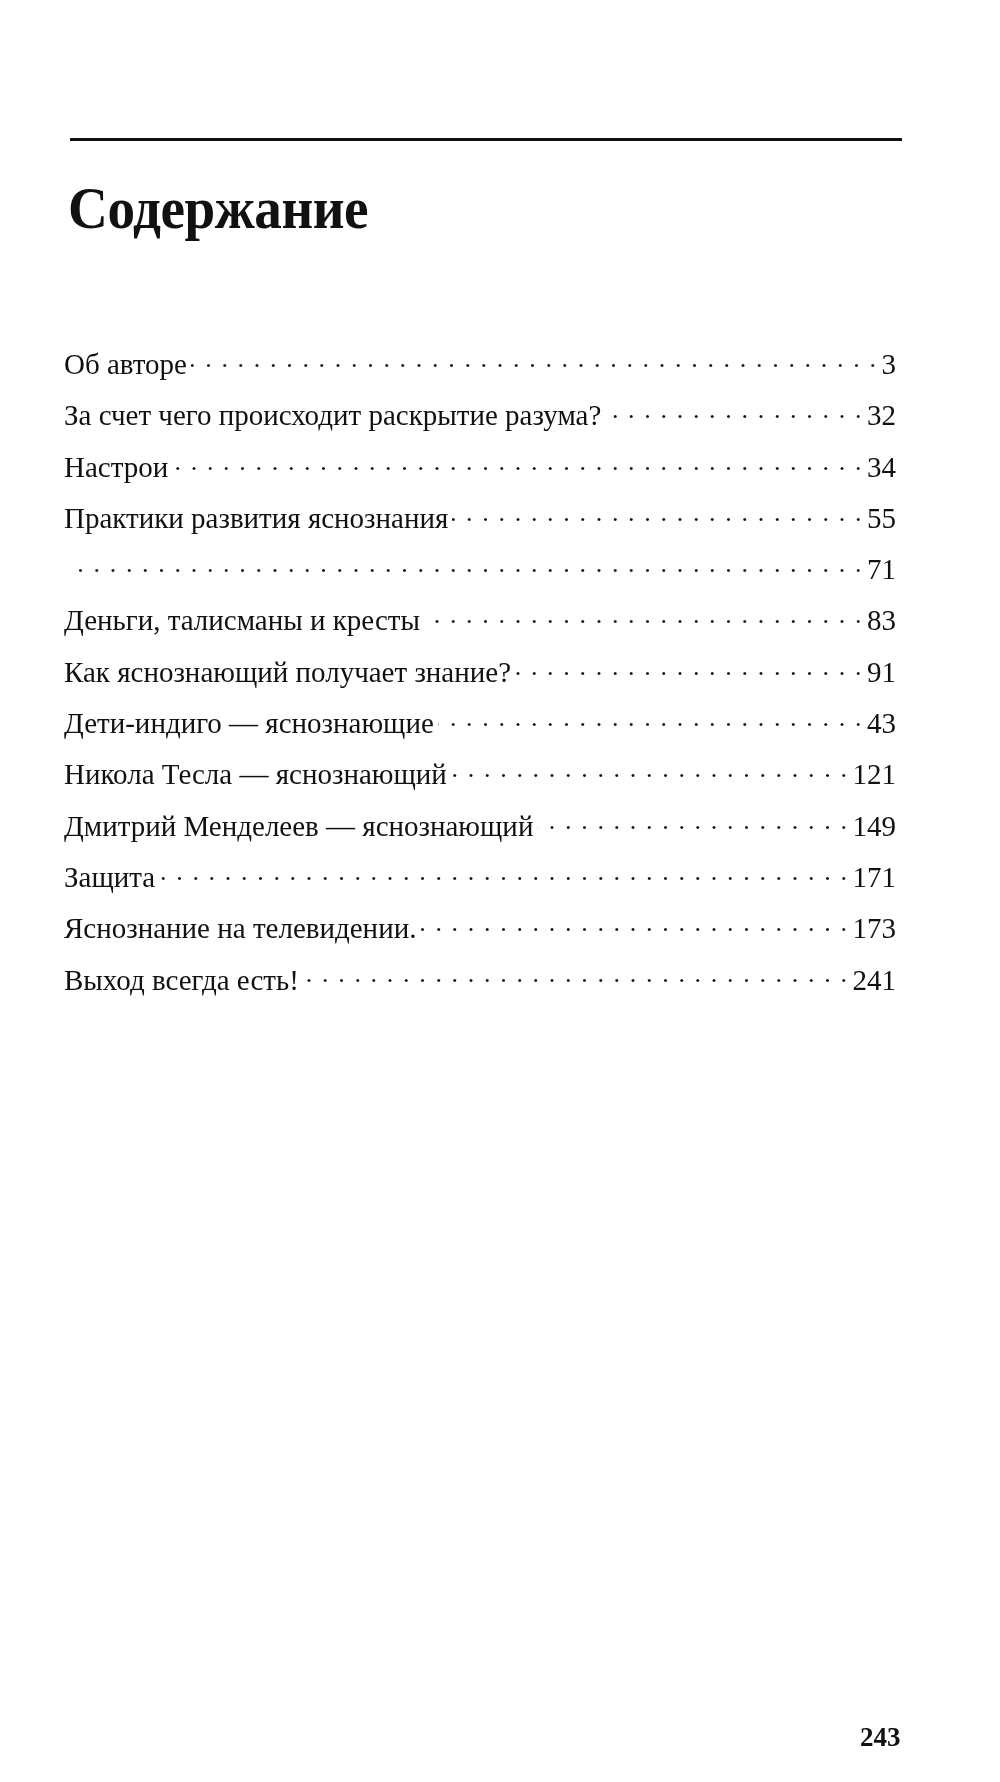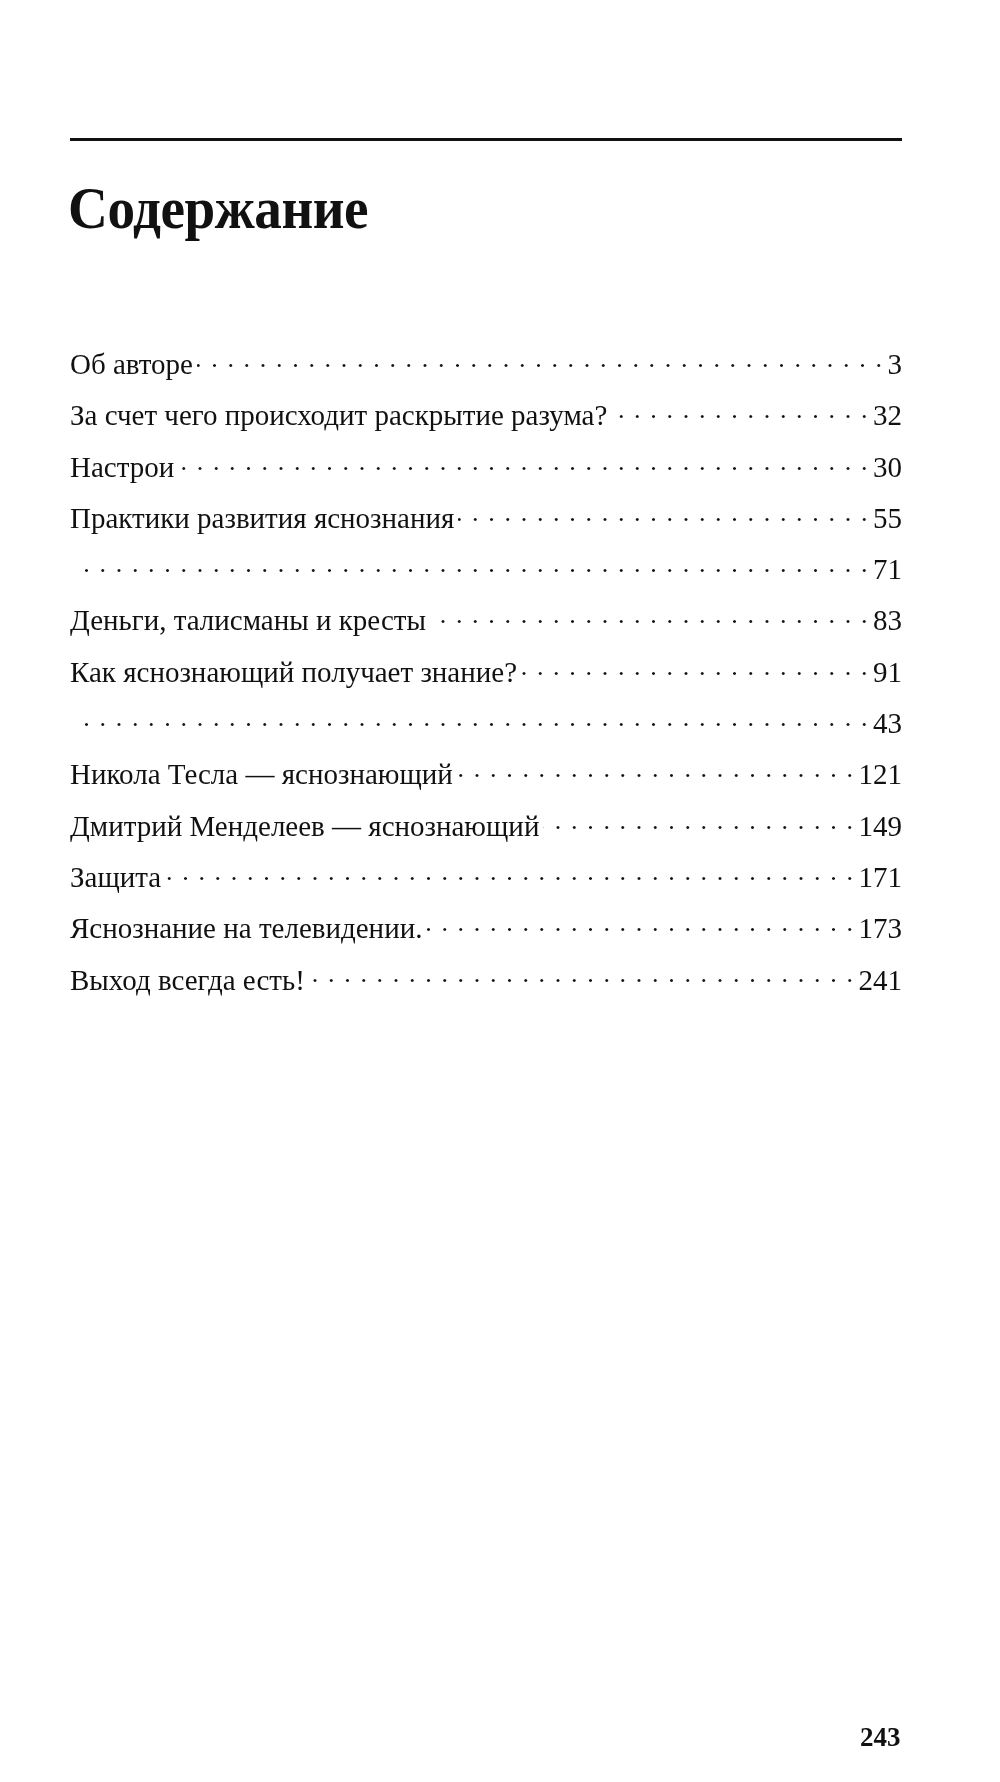--- a/index.html
+++ b/index.html
@@ -29,21 +29,21 @@
     top: 178px;
     font-size: 60px;
     font-weight: bold;
     letter-spacing: -0.5px;
     line-height: 1;
     transform: scaleX(0.92);
     transform-origin: left center;
   }
   .toc {
     position: absolute;
-    left: 70px;
+    left: 64px;
     top: 345px;
     width: 832px;
     margin: 0;
     padding: 0;
     list-style: none;
   }
   .toc-row {
     display: flex;
     align-items: baseline;
     height: 51.3px;
@@ -99,21 +99,21 @@
     <span class="toc-page">3</span>
   </li>
   <li class="toc-row">
     <span class="toc-label">За счет чего происходит раскрытие разума?</span>
     <span class="toc-dots"></span>
     <span class="toc-page">32</span>
   </li>
   <li class="toc-row">
     <span class="toc-label">Настрои</span>
     <span class="toc-dots"></span>
-    <span class="toc-page">30</span>
+    <span class="toc-page">34</span>
   </li>
   <li class="toc-row">
     <span class="toc-label">Практики развития яснознания</span>
     <span class="toc-dots"></span>
     <span class="toc-page">55</span>
   </li>
   <li class="toc-row">
     <span class="toc-dots"></span>
     <span class="toc-page">71</span>
   </li>
@@ -121,20 +121,21 @@
     <span class="toc-label">Деньги, талисманы и кресты</span>
     <span class="toc-dots"></span>
     <span class="toc-page">83</span>
   </li>
   <li class="toc-row">
     <span class="toc-label">Как яснознающий получает знание?</span>
     <span class="toc-dots"></span>
     <span class="toc-page">91</span>
   </li>
   <li class="toc-row">
+    <span class="toc-label">Дети-индиго — яснознающие</span>
     <span class="toc-dots"></span>
     <span class="toc-page">43</span>
   </li>
   <li class="toc-row">
     <span class="toc-label">Никола Тесла — яснознающий</span>
     <span class="toc-dots"></span>
     <span class="toc-page">121</span>
   </li>
   <li class="toc-row">
     <span class="toc-label">Дмитрий Менделеев — яснознающий</span>

